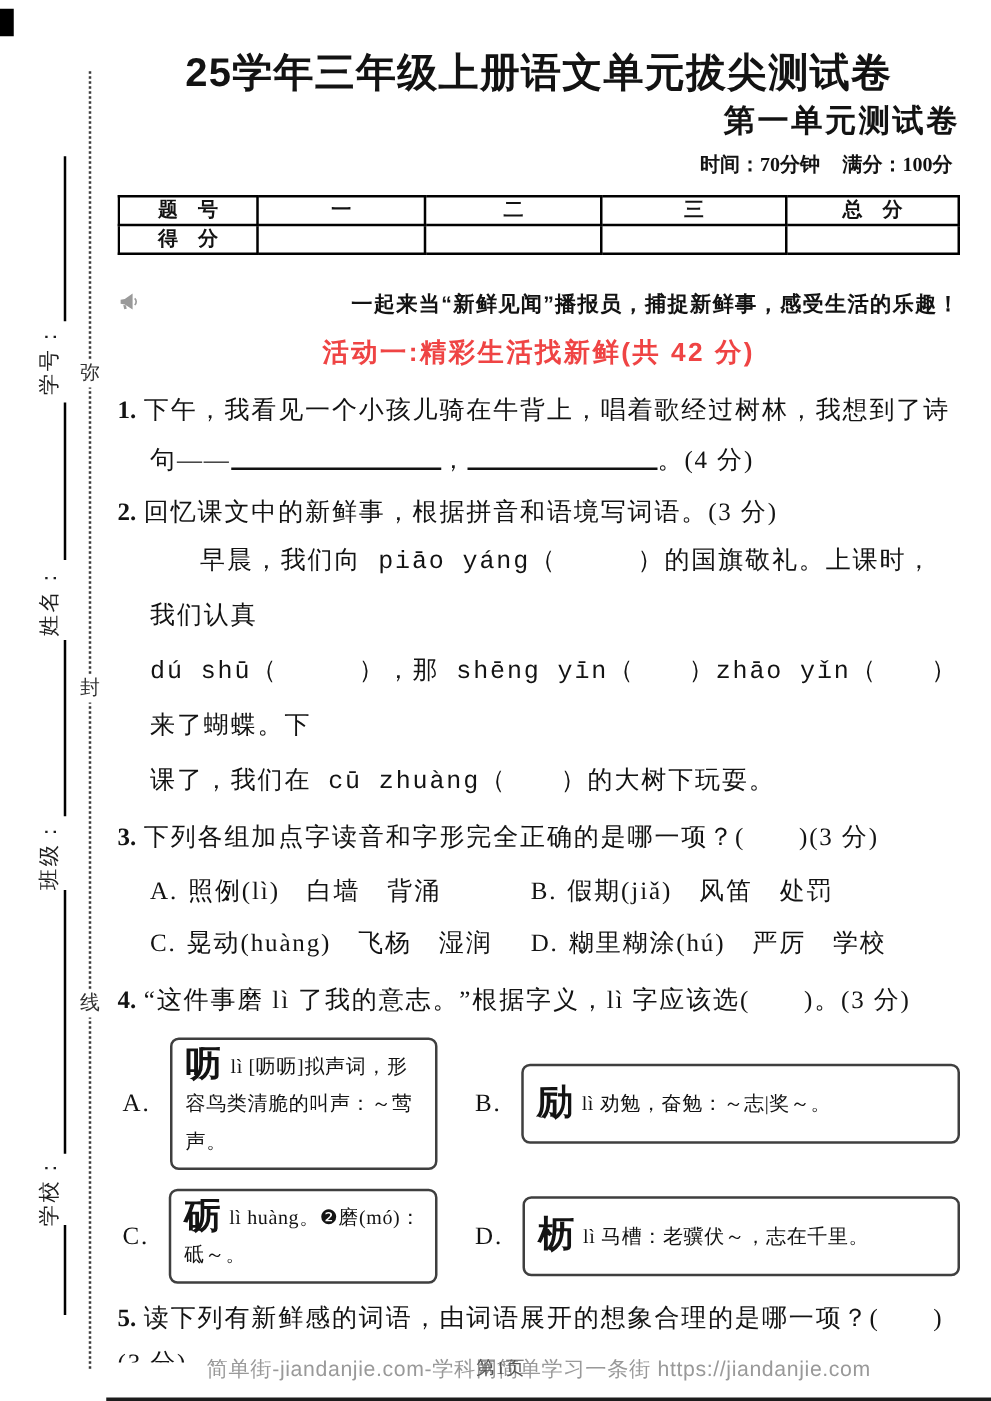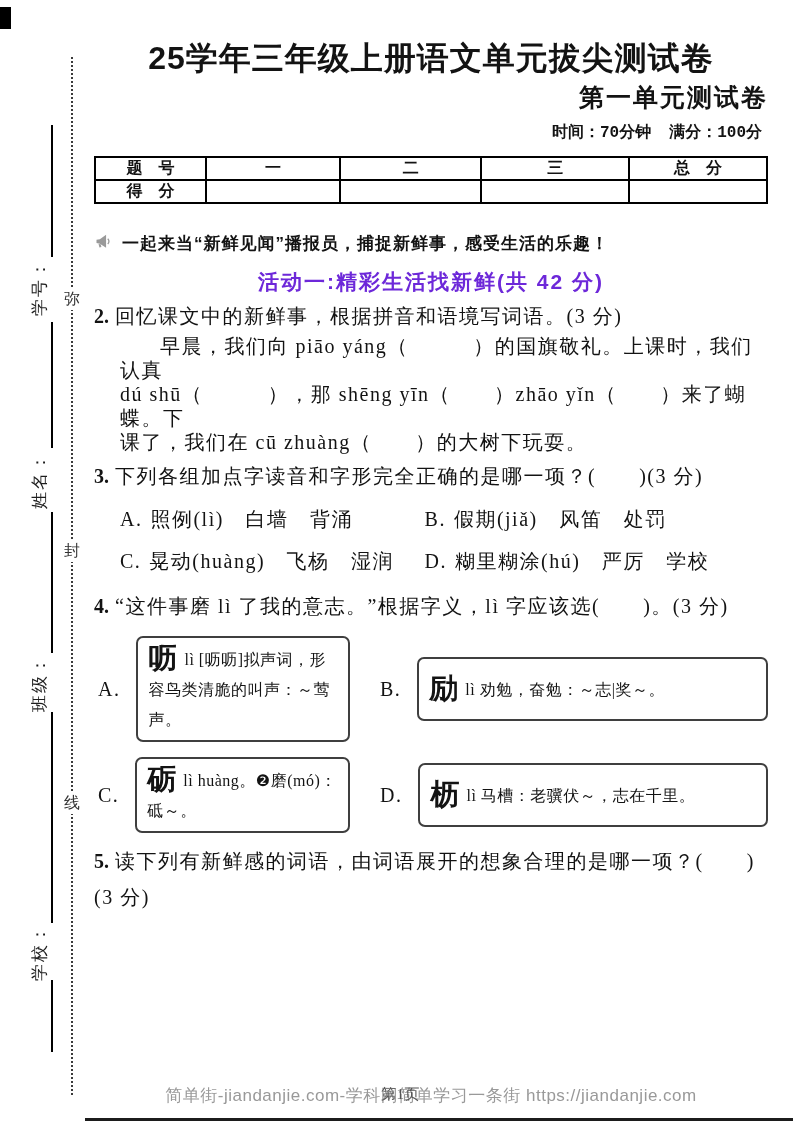--- a/index.html
+++ b/index.html
@@ -21,44 +21,44 @@
     transform:rotate(-90deg); font-size:17px; color:#1d1d1d; letter-spacing:2px;
     font-family:"Liberation Sans", sans-serif; }
 
   
   .content { position:absolute; left:94px; top:30px; width:674px; height:1060px; overflow:hidden; }
 
   .title { text-align:center; font-family:"Liberation Sans", sans-serif;
     font-weight:700; font-size:32px; line-height:40px; margin-top:8px; letter-spacing:1px; }
   .subtitle { text-align:right; font-family:"Liberation Sans", sans-serif;
     font-weight:700; font-size:25px; line-height:30px; margin-top:4px; letter-spacing:2px; }
-  .meta { text-align:right; font-family:Liberation Mono, monospace; font-weight:700;
+  .meta { text-align:right; font-family:Liberation Serif, serif; font-weight:700;
     font-size:16px; margin:10px 6px 0 0; }
   .meta .gap { display:inline-block; width:18px; }
 
   table.score { width:100%; border-collapse:collapse; margin-top:13px;
     font-family:"Liberation Sans", sans-serif; font-weight:700; font-size:16px; }
   table.score td { border:2px solid #000; text-align:center; height:15px; }
   .c0 { width:16.5%; } .c1 { width:20%; } .c2 { width:21%; } .c3 { width:22%; } .c4 { width:20.5%; }
 
   .intro { display:flex; align-items:center; gap:8px; margin-top:27px;
-    font-family:"Liberation Sans", sans-serif; font-weight:700; font-size:17px; letter-spacing:1px; }
+    font-family:"Liberation Sans", sans-serif; font-weight:700; font-size:17px; letter-spacing:1px;justify-content:space-between; }
   .section-title { text-align:center; font-family:"Liberation Sans", sans-serif;
-    font-weight:700; font-size:21px; color:#6d28d9; letter-spacing:2px; margin-top:12px; }
+    font-weight:700; font-size:21px; color:#ef4444; letter-spacing:2px; margin-top:12px; }
 
   .q { font-size:20px; letter-spacing:1.5px; }
   .qnum { font-weight:700; letter-spacing:0; margin-right:6px; }
   .stem { line-height:36px; }
   .q1 { margin-top:14px; }
   .q1 .l2 { padding-left:26px; line-height:44px; }
   .blank { display:inline-block; border-bottom:2px solid #111; height:20px; vertical-align:-2px; }
   .blank.b1 { width:168px; } .blank.b2 { width:152px; }
 
   .q2 { margin-top:2px; }
-  .q2 .para { padding-left:26px; line-height:24px; }
+  .q2 .para { padding-left:26px; line-height:44px;font-family:Liberation Mono, monospace; }
   .q2 .para .ind { display:inline-block; width:40px; }
 
   .q3 { margin-top:4px; }
   .opts2 { display:grid; grid-template-columns:47% 53%; row-gap:8px;
     padding-left:26px; margin-top:8px; line-height:34px; }
   .opt-label { margin-right:8px; }
   .du { position:relative; }
   .du::after { content:"•"; position:absolute; left:50%; bottom:-12px;
     transform:translateX(-50%); font-size:12px; color:#111; }
 
@@ -138,20 +138,26 @@
             <path fill="#9a9a9a" d="M3 10.5v4l4 .7 7.5 4.8V4.5L7 9.8l-4 .7z"></path>
             <path d="M16.5 9.2a4.3 4.3 0 0 1 0 6.4" stroke="#9a9a9a" stroke-width="1.6" fill="none"></path>
             <path d="M5.5 15.5l1 4.2 2.4-.4-.9-3.5" fill="#9a9a9a"></path>
           </svg>
       </span>
       <span>一起来当“新鲜见闻”播报员，捕捉新鲜事，感受生活的乐趣！</span>
     </div>
 
     <div class="section-title">活动一:精彩生活找新鲜(共 42 分)</div>
 
+    <div class="q q1">
+      <div class="stem"><span class="qnum">1.</span><span>下午，我看见一个小孩儿骑在牛背上，唱着歌经过树林，我想到了诗</span></div>
+      <div class="l2">
+        <span>句——</span><span class="blank b1"></span><span>，</span><span class="blank b2"></span><span>。(4 分)</span>
+      </div>
+    </div>
 
     <div class="q q2">
       <div class="stem"><span class="qnum">2.</span><span>回忆课文中的新鲜事，根据拼音和语境写词语。(3 分)</span></div>
       <div class="para">
         <div><span class="ind"></span><span>早晨，我们向 piāo yáng（　　　）的国旗敬礼。上课时，我们认真</span></div>
         <div><span>dú shū（　　　），那 shēng yīn（　　）zhāo yǐn（　　）来了蝴蝶。下</span></div>
         <div><span>课了，我们在 cū zhuàng（　　）的大树下玩耍。</span></div>
       </div>
     </div>
 

